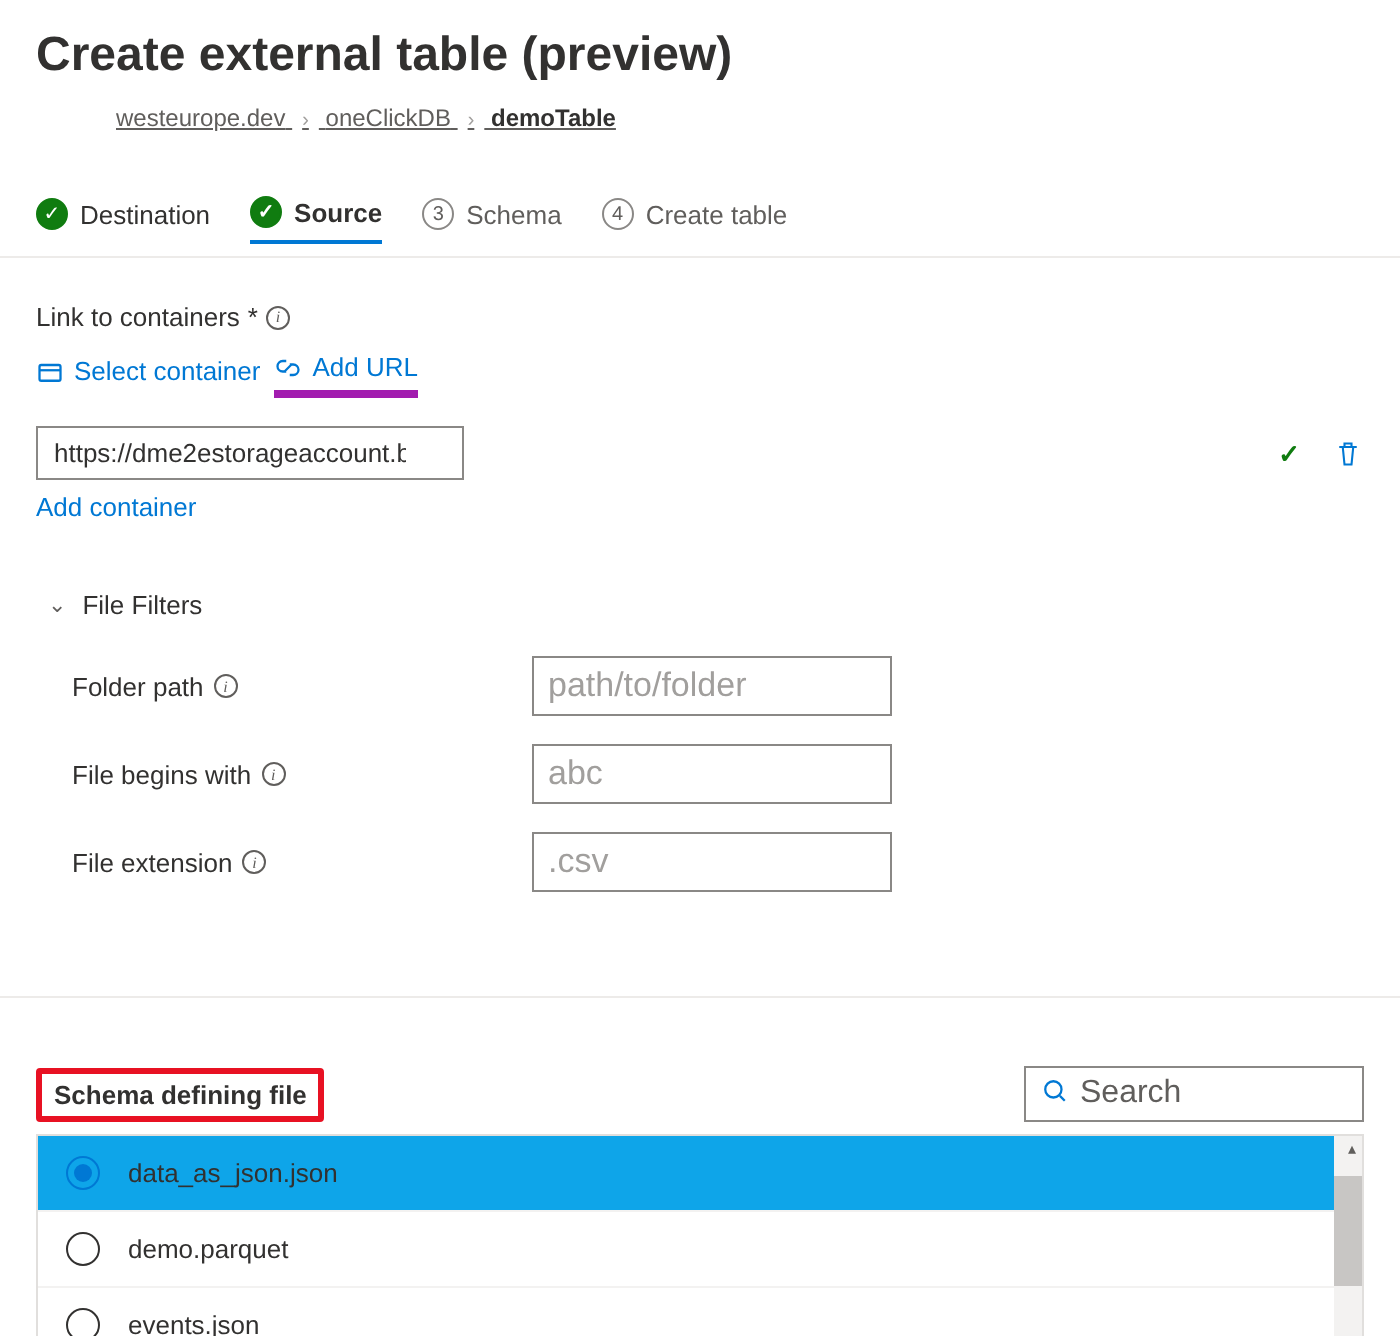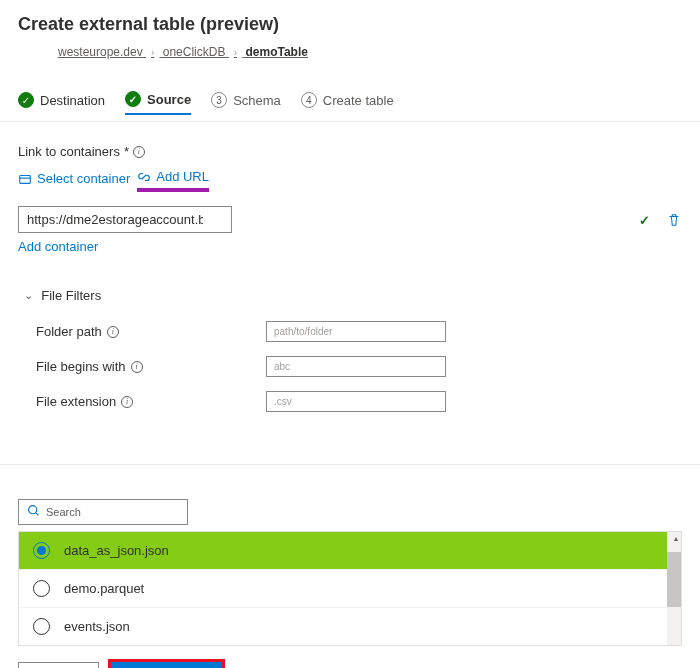--- a/index.html
+++ b/index.html
@@ -4,21 +4,21 @@
   <style>
     * { box-sizing: border-box; margin: 0; padding: 0; }
     body {
       font-family: "Segoe UI", -apple-system, sans-serif;
       font-size: 13px;
       color: #323130;
       background: #fff;
       width: 700px;
     }
     .header-area { padding: 14px 18px 0 18px; }
-    .page-title { font-size: 18px; font-weight: 600; margin-bottom: 10px; }
+    .page-title { font-size: 24px; font-weight: 600; margin-bottom: 10px; }
     .breadcrumb {
       font-size: 12px;
       color: #605e5c;
       padding-left: 40px;
       margin-bottom: 32px;
       text-decoration: underline;
     }
     .breadcrumb .sep { color: #a19f9d; margin: 0 5px; font-size: 10px; }
     .breadcrumb .current { font-weight: 600; color: #323130; }
     .wizard {
@@ -77,47 +77,47 @@
     .add-link { font-size:13px; color:#0078d4; cursor:pointer; }
     .filters-block { margin-top:34px; padding-left:6px;}
     .filters-header {
       display:flex; align-items:center; gap:8px; font-size:13px;
       color:#323130; margin-bottom:18px; cursor:pointer;
     }
     .chev { font-size:11px; color:#605e5c;}
     .form-row { display:flex; align-items:center; margin-bottom:14px; padding-left:12px;}
     .form-label { width:230px; font-size:13px; display:flex; align-items:center; gap:5px;}
     .form-input {
-      width:180px; border:1px solid #8a8886; padding:4px 7px; font-size:10px; color:#323130;
+      width:180px; border:1px solid #8a8886; padding:4px 7px; font-size:17px; color:#323130;
     }
     .form-input::placeholder { color:#a19f9d; }
     .divider { border-top:1px solid #edebe9; margin:28px 0 34px 0;}
     .schema-head {
       display:flex; justify-content:space-between; align-items:center;
       padding:0 18px; margin-bottom:6px;
     }
     .schema-title {
       font-size:13px; font-weight:600; color:#323130;
       border: 3px solid #e81123; padding:3px 6px; border-radius:2px;
     }
     .search-box {
       border:1px solid #8a8886; padding:4px 8px; font-size:13px;
       display:flex; align-items:center; gap:6px; width:170px;
     }
     .search-box input {
-      border:none; outline:none; font-size:11px; width:100%;
+      border:none; outline:none; font-size:16px; width:100%;
     }
     .search-box input::placeholder{ color:#605e5c;}
     .file-list { border:1px solid #e1dfdd; margin:0 18px; position:relative;}
     .file-item {
       display:flex; align-items:center; gap:14px; padding:10px 14px;
       font-size:13px; border-bottom:1px solid #f3f2f1; cursor:pointer;
     }
     .file-item:last-child { border-bottom:none;}
-    .file-item.selected { background:#84cc16;}
+    .file-item.selected { background:#0ea5e9;}
     .radio {
       width:17px; height:17px; border:1px solid #323130; border-radius:50%;
       display:inline-flex; align-items:center; justify-content:center;
     }
     .radio.checked { border-color:#0078d4;}
     .radio.checked::after {
       content:""; width:9px; height:9px; background:#0078d4; border-radius:50%;
     }
     .scroll-hint {
       position:absolute; right:0; top:0; width:14px; height:100%;
@@ -238,20 +238,21 @@
         <span class="info-icon">i</span>
       </div>
       <input class="form-input" placeholder=".csv" style="">
     </div>
   </div>
 </div>
 
 <div class="divider"></div>
 
 <div class="schema-head">
+  <span class="schema-title">Schema defining file</span>
   <div class="search-box">
     <span style="color:#0078d4;">
       <svg width="13" height="13" viewBox="0 0 16 16" fill="none" stroke="#0078d4" stroke-width="1.4">
         <circle cx="7" cy="7" r="5"></circle>
           <path d="M11 11l3 3"></path>
       </svg>
     </span>
     <input type="text" placeholder="Search" style="">
   </div>
 </div>

